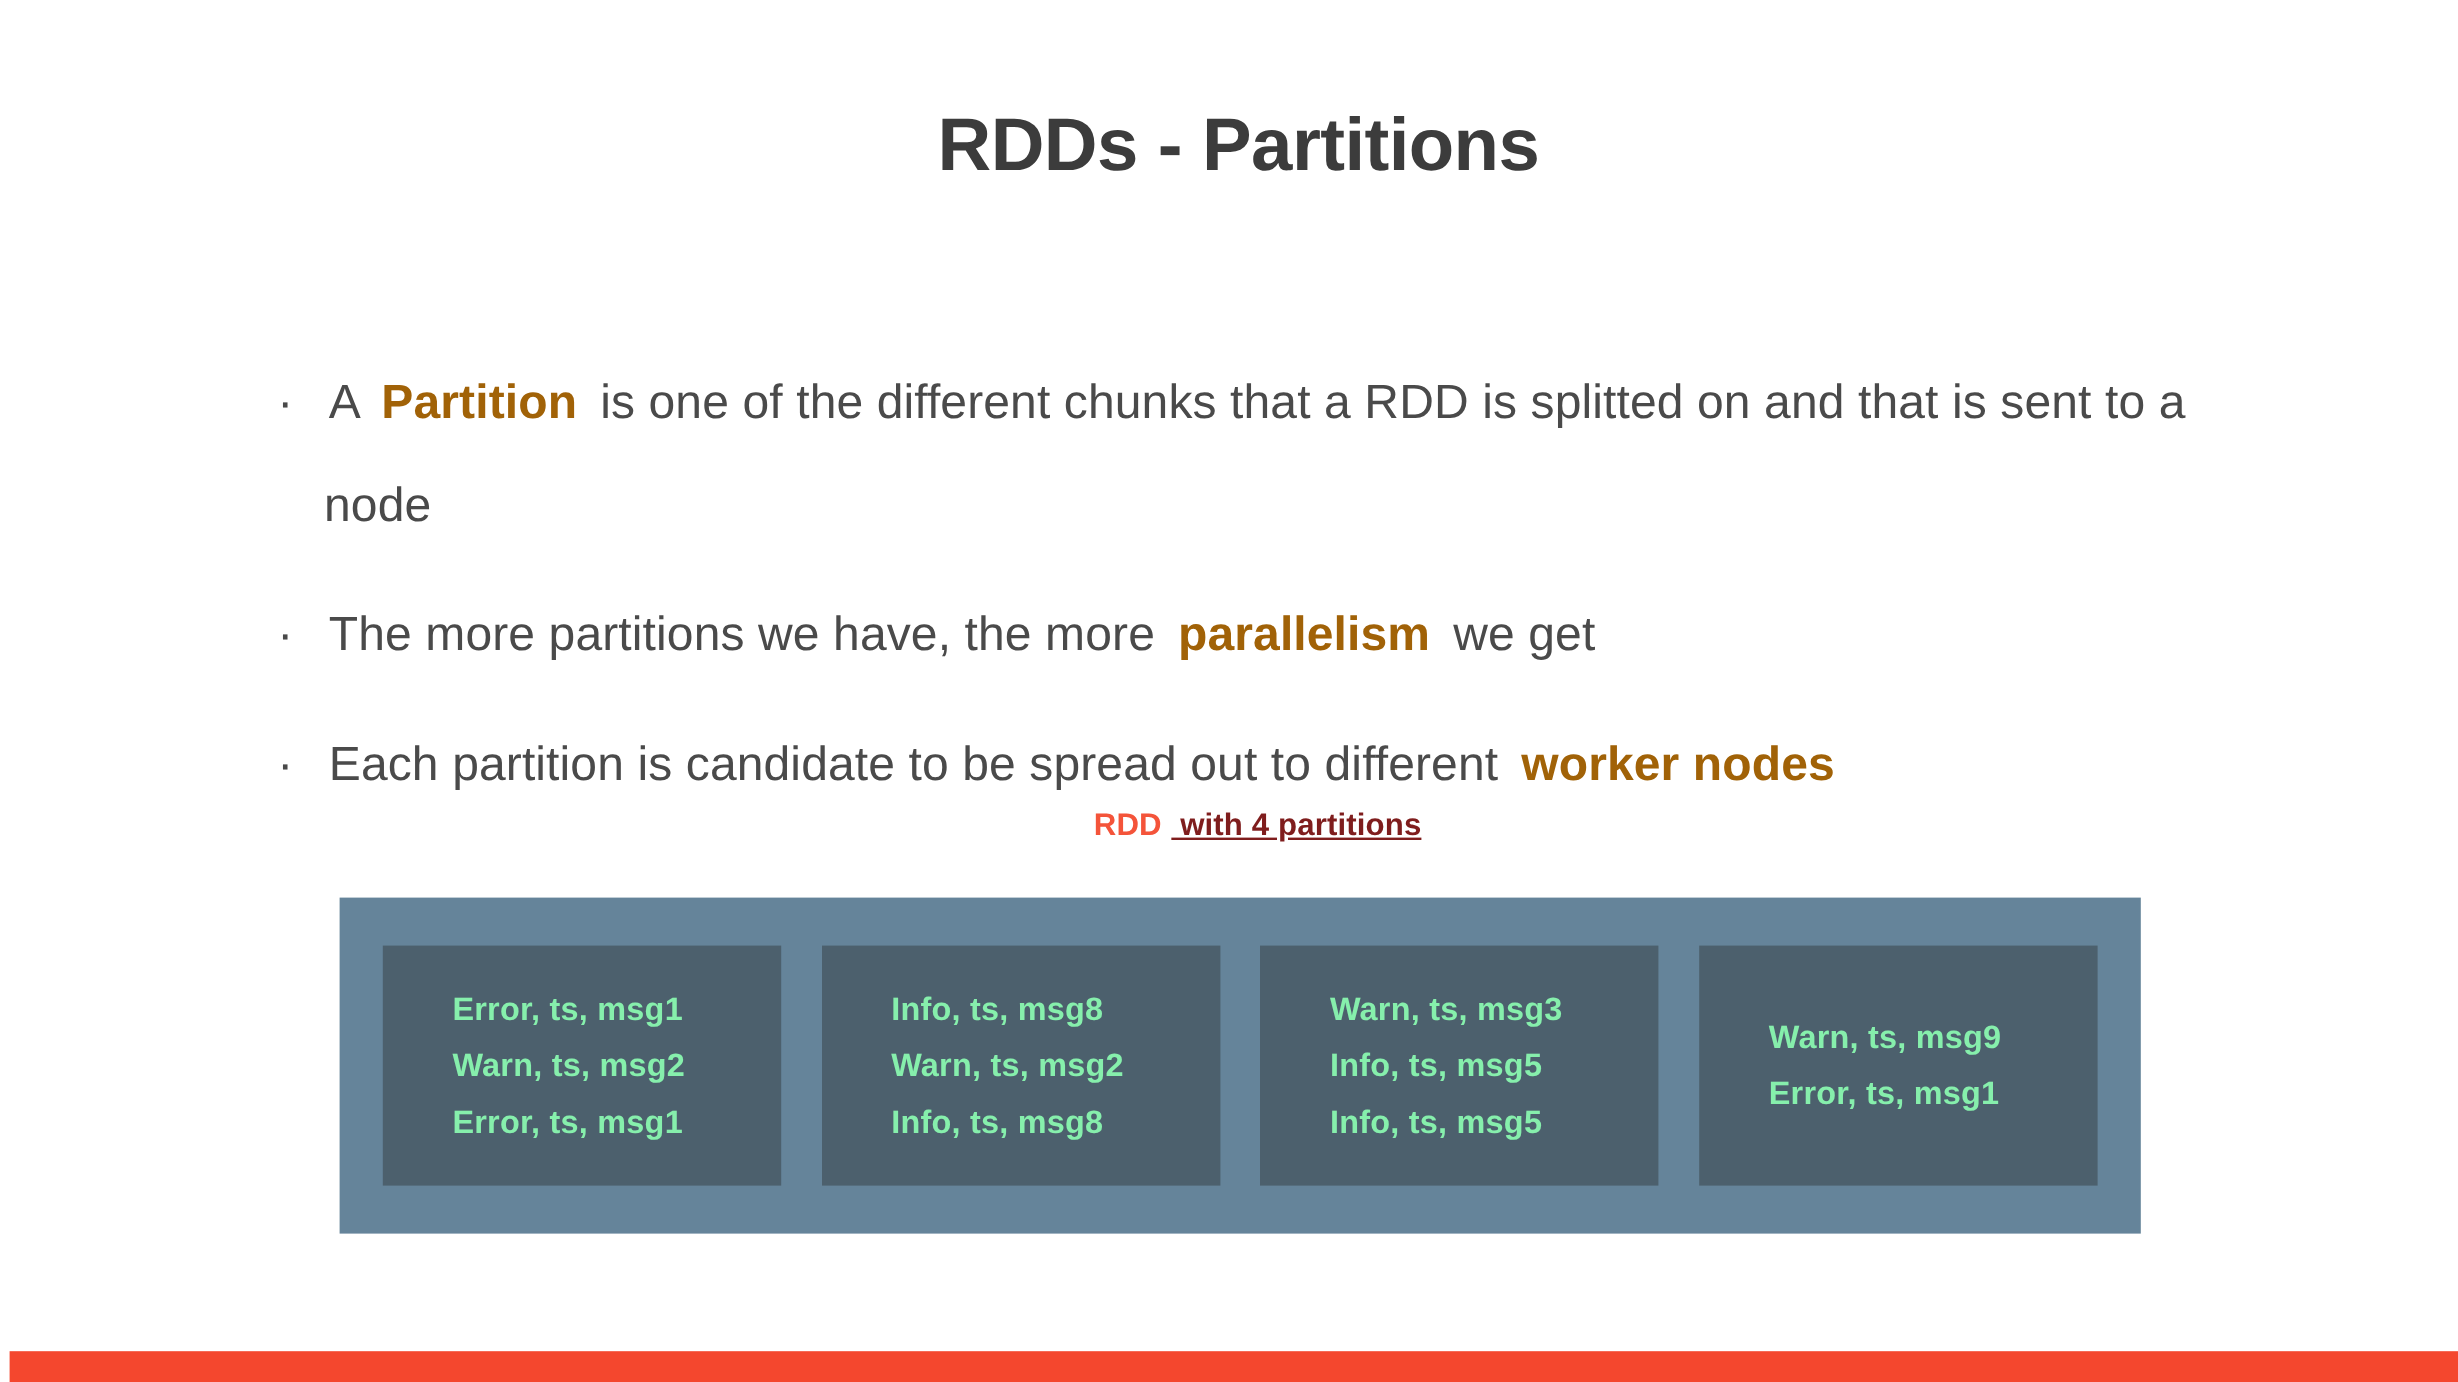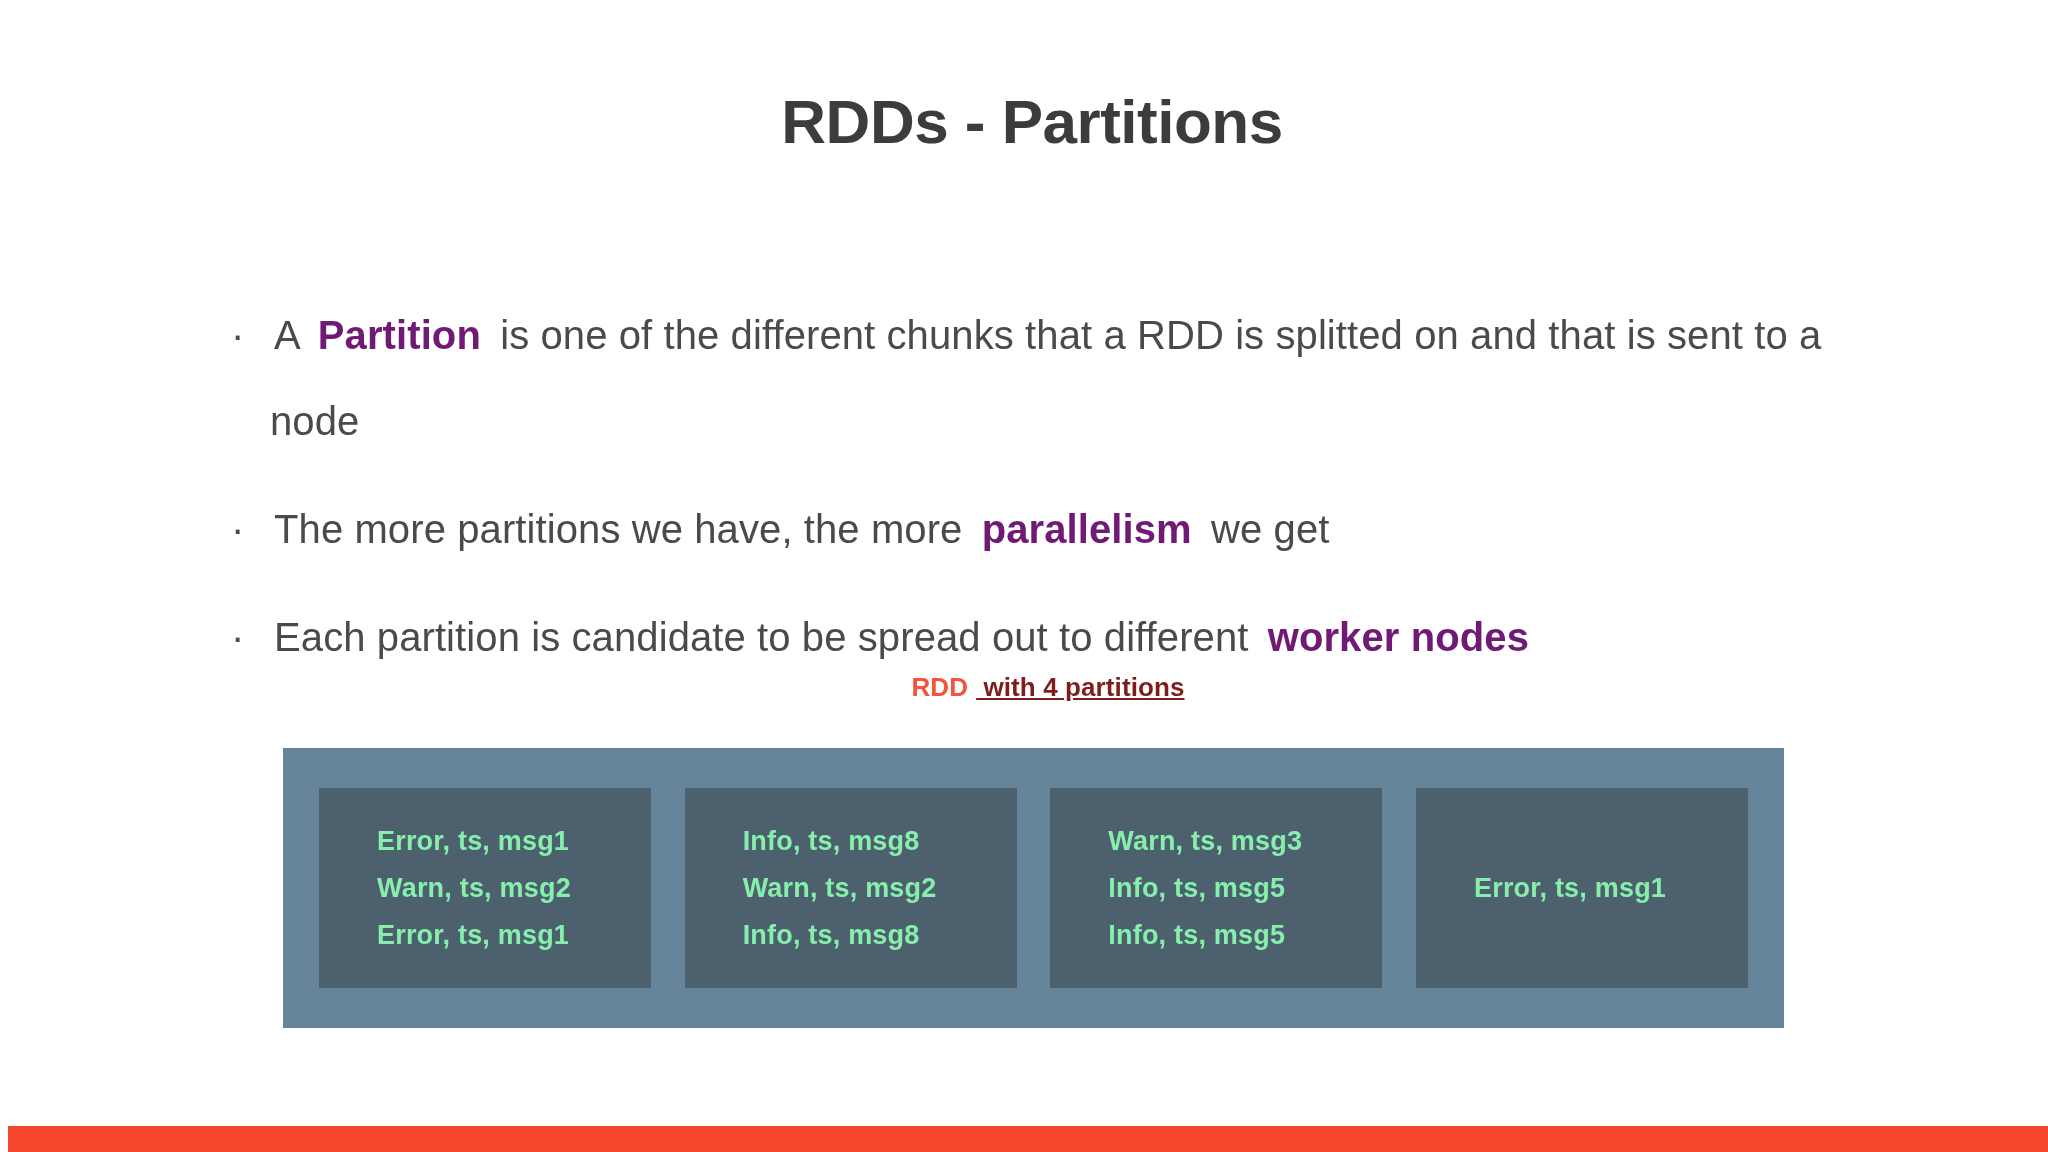--- a/index.html
+++ b/index.html
@@ -62,21 +62,21 @@
     flex:1 1 auto;
     font-size:40px;
     line-height:86px;
     color:#4a4a4a;
     font-weight:400;
     letter-spacing:0.1px;
   }
 
   .bullet-text b {
     font-weight:700;
-    color:#701a75;
+    color:#a16207;
   }
 
   
   .diagram-caption {
     position:absolute;
     top:660px;
     left:0;
     width:2048px;
     text-align:center;
     font-size:26px;
@@ -182,20 +182,21 @@
       <div class="partition-line">Info, ts, msg8</div>
     </div>
 
     <div class="partition-box">
       <div class="partition-line">Warn, ts, msg3</div>
       <div class="partition-line">Info, ts, msg5</div>
       <div class="partition-line">Info, ts, msg5</div>
     </div>
 
     <div class="partition-box">
+      <div class="partition-line">Warn, ts, msg9</div>
       <div class="partition-line">Error, ts, msg1</div>
     </div>
 
   </div>
 
   <div class="bottom-bar"></div>
 
 </div>
 
 </body></html>

